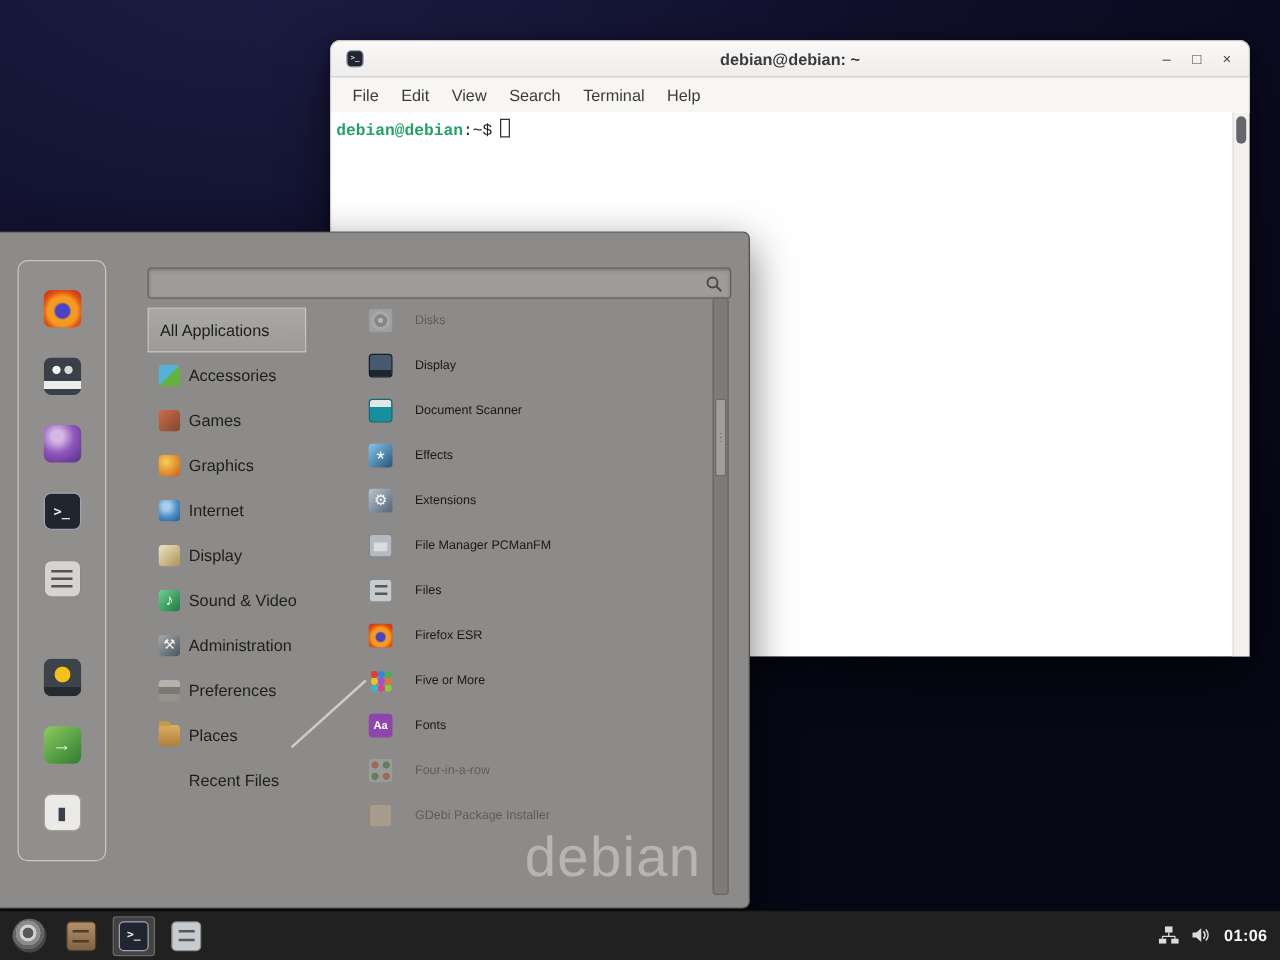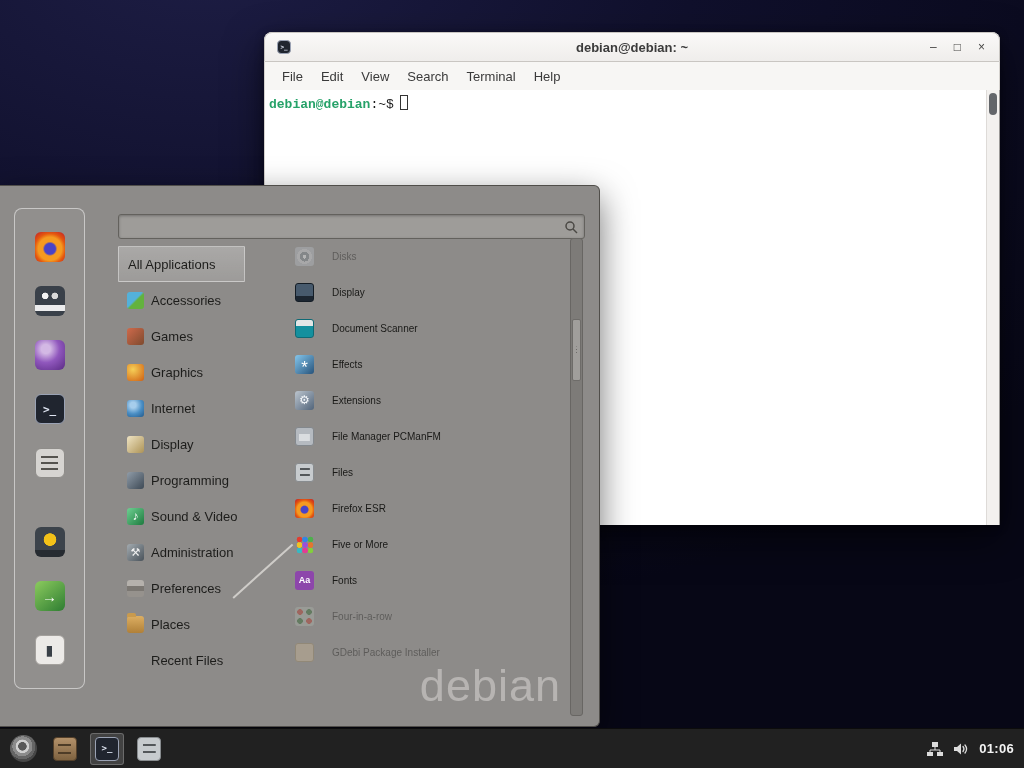--- a/index.html
+++ b/index.html
@@ -134,21 +134,21 @@
 border-top:1px solid #0c0c0c;display:flex;align-items:center}
 .panel-left{display:flex;align-items:center;gap:8px;padding-left:6px}
 .launcher{width:34px;height:32px;display:flex;align-items:center;justify-content:center;border-radius:3px}
 .launcher.active{background:rgba(255,255,255,.15);box-shadow:inset 0 0 0 1px rgba(255,255,255,.22)}
 .launcher .ic{width:24px;height:24px;border-radius:4px}
 .i-menu-logo{width:27px;height:27px;border-radius:50%;background:radial-gradient(circle at 46% 42%,
 #585858 0 4px,#cfcfcf 4.5px 6.5px,#8b8b8b 7px 10px,#656565 10px 13px,#474747 13px)}
 .i-drawer{background-color:#8e6f48;border:1px solid #54402a;border-radius:3px;background-image:
 linear-gradient(#4e3c27 0 0),linear-gradient(#4e3c27 0 0),linear-gradient(#b3916a,#7e6240);
 background-size:60% 2px,60% 2px,100% 100%;background-position:center 32%,center 70%,0 0;background-repeat:no-repeat}
-.panel-right{margin-left:auto;display:flex;align-items:flex-end;gap:10px;padding-right:10px}
+.panel-right{margin-left:auto;display:flex;align-items:flex-start;gap:10px;padding-right:10px}
 .tray-icon{display:flex;align-items:center}
 .clock{font-size:13px;font-weight:bold;color:#f4f4f4;letter-spacing:.3px}
 </style>
 </head>
 <body>
 
 <div class="term">
   <div class="term-titlebar">
     <span class="ic i-terminal term-appicon"></span>
     <div class="term-title">debian@debian: ~</div>
@@ -236,24 +236,20 @@
         <span class="ic i-graphics"></span>
         <span>Graphics</span>
       </div>
     <div class="cat">
         <span class="ic i-internet"></span>
         <span>Internet</span>
       </div>
     <div class="cat">
         <span class="ic i-office"></span>
         <span>Display</span>
-      </div>
-    <div class="cat">
-        <span class="ic i-programming"></span>
-        <span>Programming</span>
       </div>
     <div class="cat">
         <span class="ic i-sound"></span>
         <span>Sound &amp; Video</span>
       </div>
     <div class="cat">
         <span class="ic i-admin"></span>
         <span>Administration</span>
       </div>
     <div class="cat">

